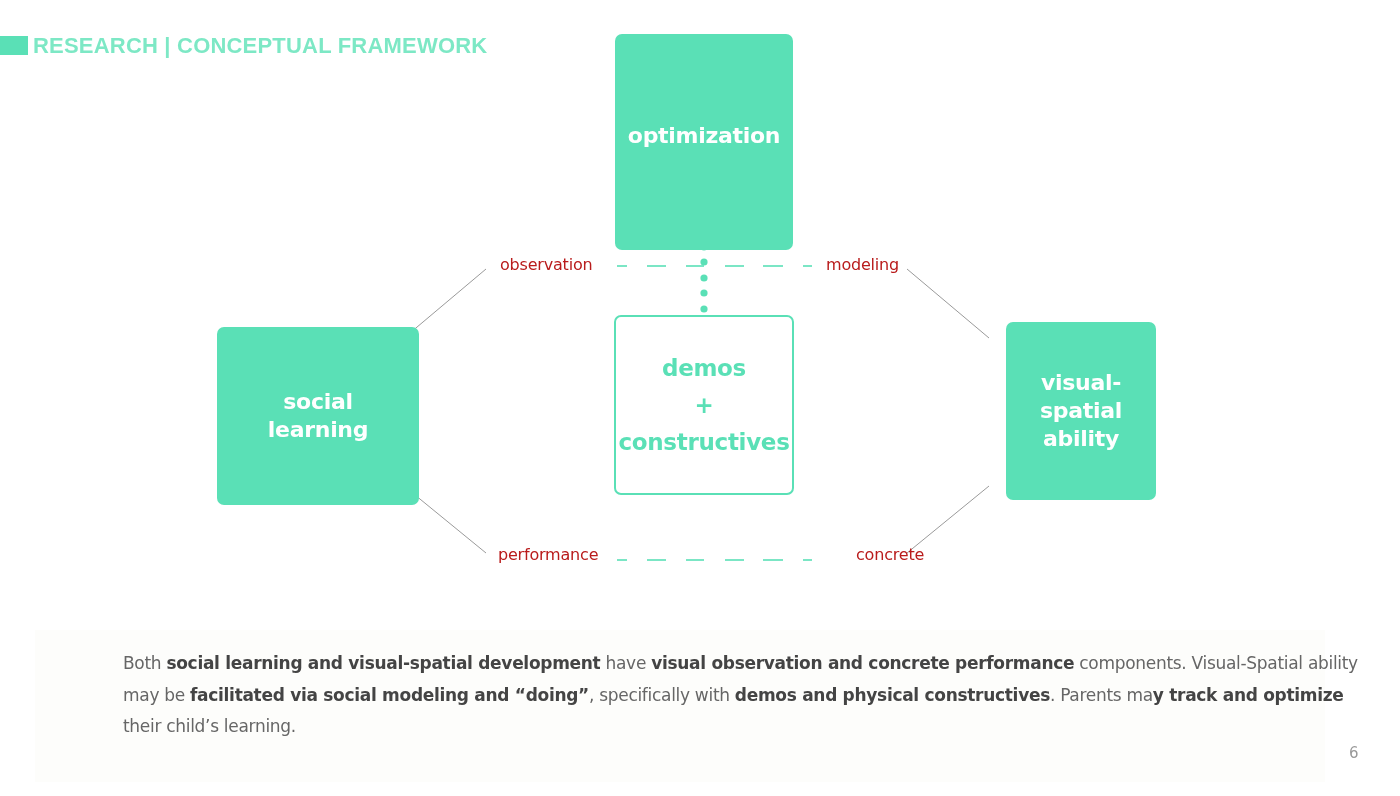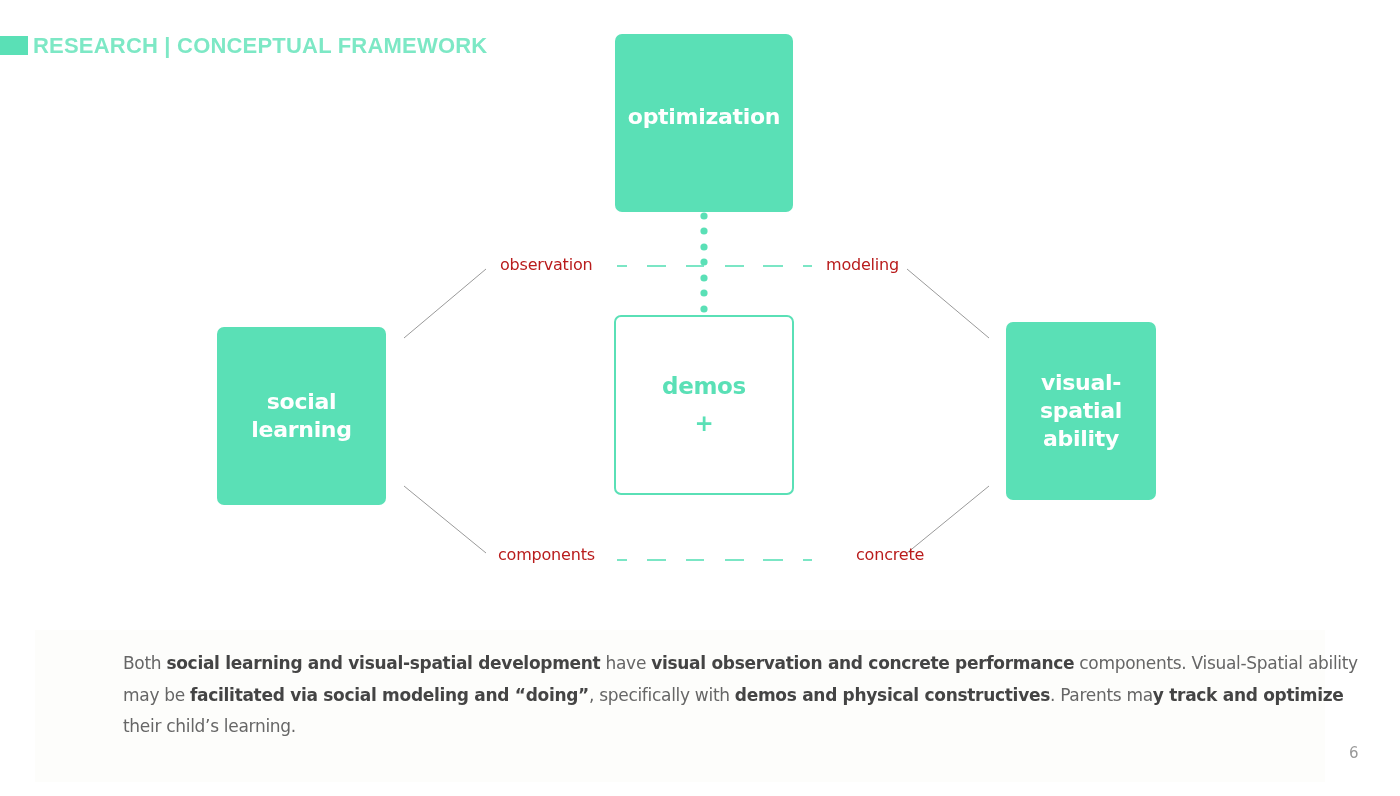--- a/index.html
+++ b/index.html
@@ -20,23 +20,23 @@
     }
     .box {
       position: absolute; border-radius: 7px;
       display: flex; align-items: center; justify-content: center;
       text-align: center; box-sizing: border-box;
       font-family: "DejaVu Sans", sans-serif; font-weight: bold;
     }
     .box.filled { background: #5ae0b6; color: #ffffff; }
     .box.outlined { background: #ffffff; border: 2px solid #5ae0b6; color: #5ae0b6; }
     .box-label { font-size: 22px; line-height: 28px; letter-spacing: -0.3px; }
-    #box-opt { left: 615px; top: 34px; width: 178px; height: 178px; }
+    #box-opt { left: 615px; top: 34px; width: 178px; height: 216px; }
     #box-opt .box-label { margin-top: -12px; }
-    #box-social { left: 217px; top: 327px; width: 169px; height: 178px; }
+    #box-social { left: 217px; top: 327px; width: 202px; height: 178px; }
     #box-visual { left: 1006px; top: 322px; width: 150px; height: 178px; }
     #box-demos { left: 614px; top: 315px; width: 180px; height: 180px; flex-direction: column; }
     #box-demos .box-label { font-size: 23px; line-height: 37px; }
     .node-label {
       position: absolute; font-family: "DejaVu Sans", sans-serif;
       font-size: 16px; color: #b91c1c; white-space: nowrap; letter-spacing: -0.2px;
     }
     #lbl-observation { left: 500px; top: 255px; }
     #lbl-abstract { left: 826px; top: 255px; }
     #lbl-performance { left: 498px; top: 545px; }
@@ -110,23 +110,24 @@
 <div class="box filled" id="box-visual">
   <span class="box-label">
     <span>visual-spatial</span><br>
     <span>ability</span>
   </span>
 </div>
 
 <div class="box outlined" id="box-demos">
   <span class="box-label">demos</span>
   <span class="box-label">+</span>
+  <span class="box-label">constructives</span>
 </div>
 
 <div class="node-label" id="lbl-observation">observation</div>
 <div class="node-label" id="lbl-abstract">modeling</div>
-<div class="node-label" id="lbl-performance">components</div>
+<div class="node-label" id="lbl-performance">performance</div>
 <div class="node-label" id="lbl-concrete">concrete</div>
 
 <div class="panel"></div>
 <div class="paragraph" id="para"><span>Both </span><b>social learning and visual-spatial development</b><span> have </span><b>visual observation and concrete performance</b><span> components. Visual-Spatial ability may be </span><b>facilitated via social modeling and “doing”</b><span>, specifically with </span><b>demos and physical constructives</b><span>. Parents ma</span><b>y track and optimize</b><span> their child’s learning.</span></div>
 
 <div class="page-num">6</div>
 
 </body></html>

